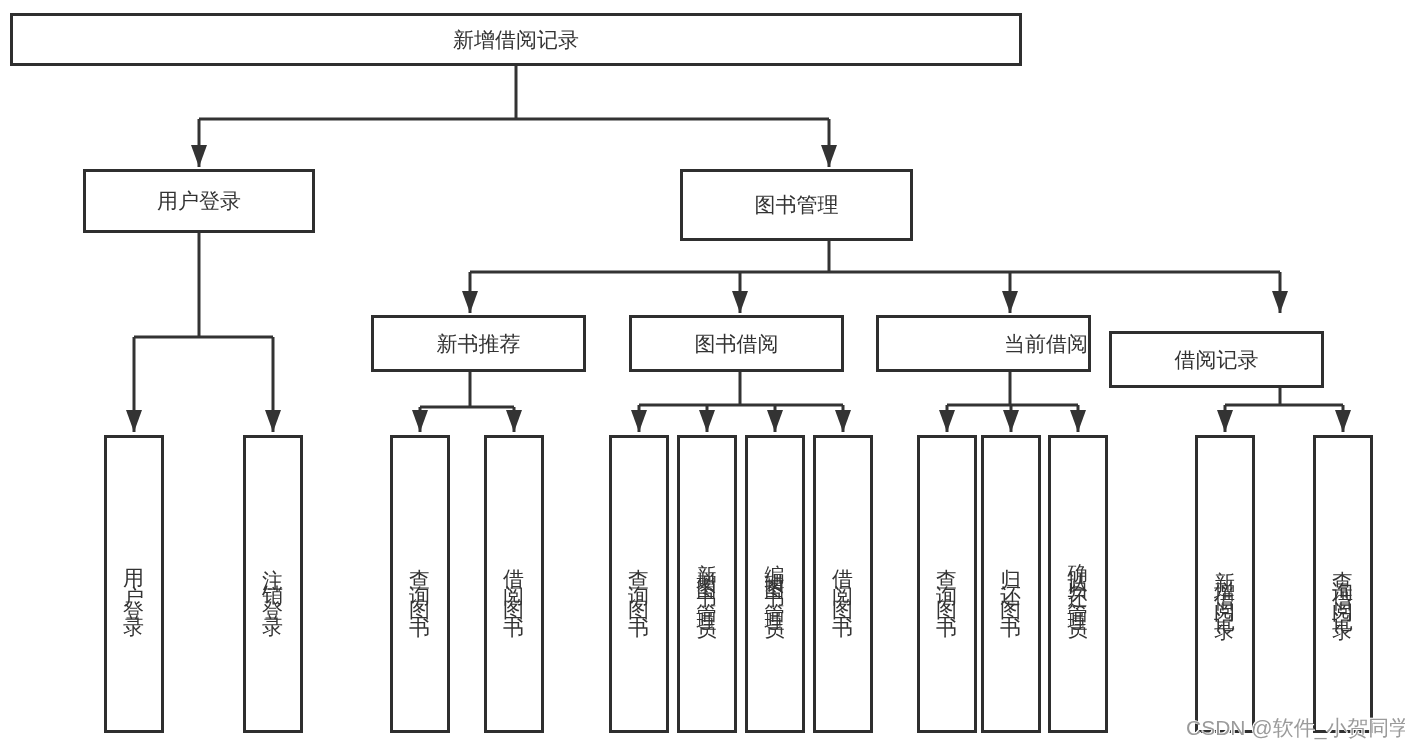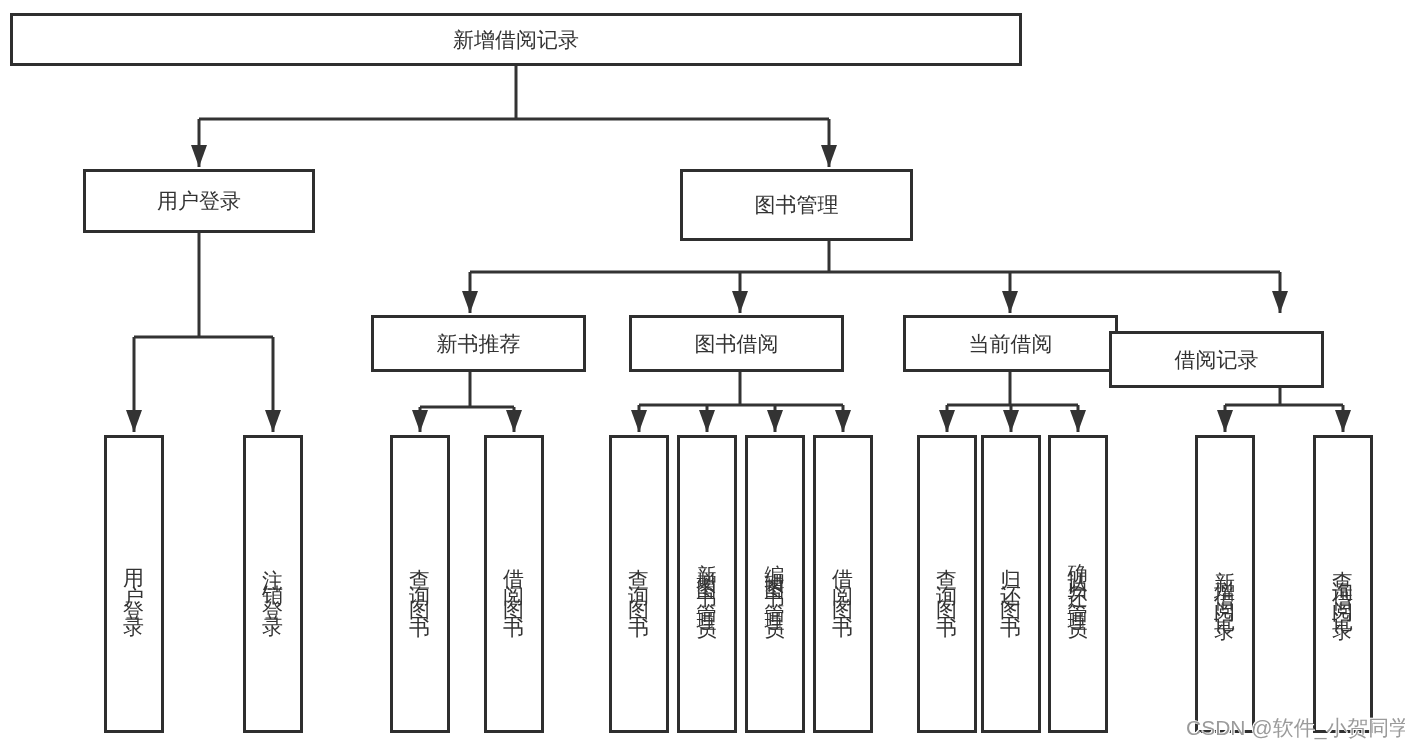--- a/index.html
+++ b/index.html
@@ -47,21 +47,21 @@
   .vlabel.mid  { letter-spacing: 10px; }
   .vlabel.long { letter-spacing: 8px; font-size: 20px; }
 
   
   .root  { left: 10px;   top: 13px;  width: 1012px; height: 53px; }
   .lv2-user { left: 83px;  top: 169px; width: 232px; height: 64px; }
   .lv2-book { left: 680px; top: 169px; width: 233px; height: 72px; }
   .lv3 { top: 315px; width: 215px; height: 57px; }
   .sec0 { left: 363px; margin-left: 8px; }
   .sec1 { left: 629px; }
-  .sec2 { left: 903px; }
+  .sec2 { left: 876px; justify-content: flex-end; }
   .sec3 { left: 1109px; margin-top: 16px; }
   .leaf { top: 435px; width: 60px; height: 298px; }
 
   .watermark {
     position: absolute;
     left: 1186px;
     top: 714px;
     font-size: 21px;
     color: #9b9b9b;
     white-space: nowrap;

